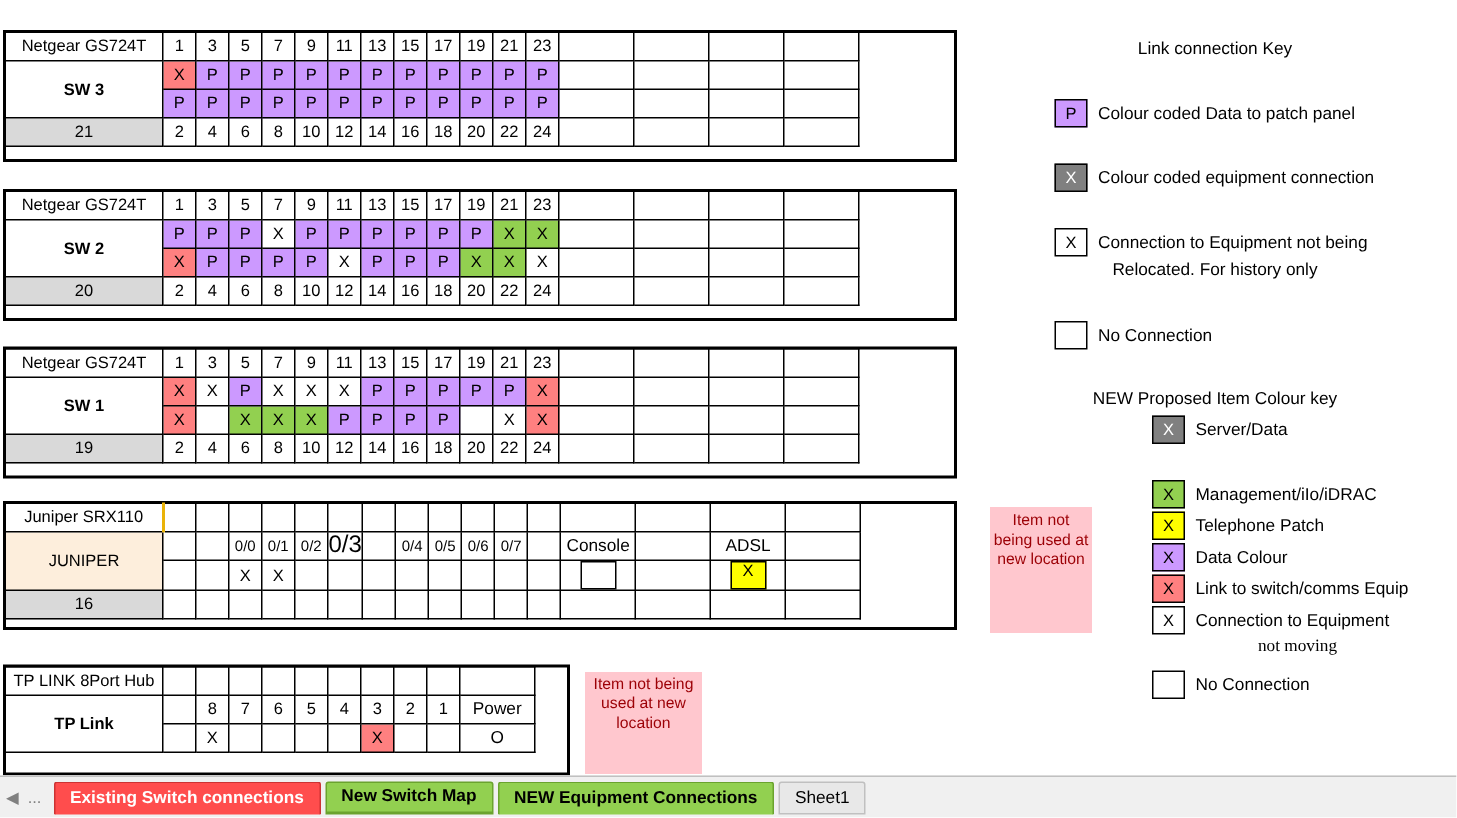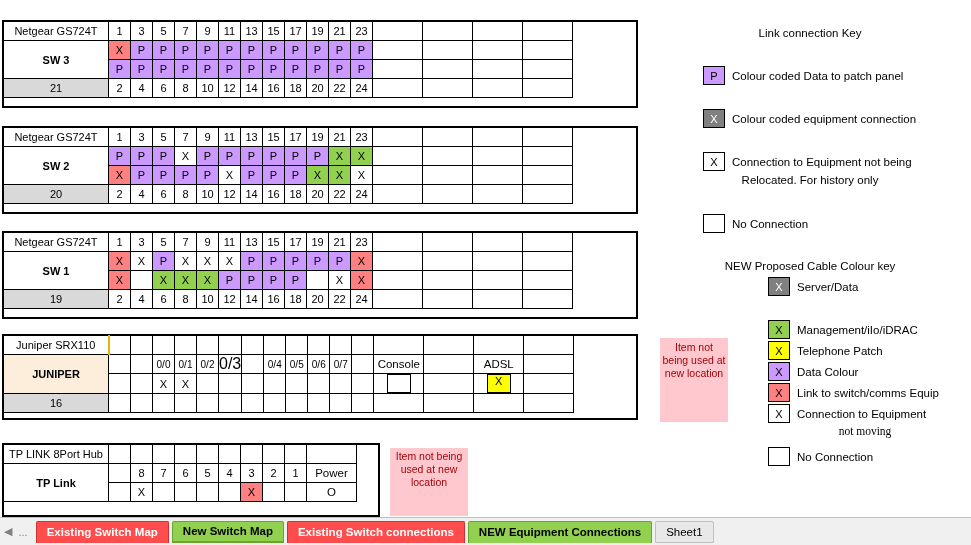--- a/index.html
+++ b/index.html
@@ -46,21 +46,21 @@
     padding-left: 3px;
     font-size: 11.5px;
   }
   td.swname {
     color: #c04a6e;
     font-weight: bold;
     font-size: 13px;
   }
   td.junname {
     color: #c07a2a;
-    font-weight: bold;
+    font-weight: normal;
     font-size: 12.5px;
     background: #fdeedc;
     margin-top: 13px;
   }
   td.tpname {
     color: #c04a6e;
     font-weight: bold;
     font-size: 13px;
   }
   td.grey { background: #d9d9d9; }
@@ -571,21 +571,21 @@
     <div class="keyrow" style="left:703px; top:152px;">
       <div class="swatch white">X</div>
       <span>Connection to Equipment not being</span>
     </div>
     <div class="centered-text" style="left:660px; top:174px; width:300px;">Relocated. For history only</div>
     <div class="keyrow" style="left:703px; top:214px;">
       <div class="swatch white"></div>
       <span>No Connection</span>
     </div>
 
-    <div class="centered-text" style="left:660px; top:260px; width:300px;">NEW Proposed Cable Colour key</div>
+    <div class="centered-text" style="left:660px; top:260px; width:300px;">NEW Proposed Item Colour key</div>
 
     <div class="keyrow" style="left:768px; top:277px;">
       <div class="swatch grey">X</div>
       <span>Server/Data</span>
     </div>
     <div class="keyrow" style="left:768px; top:320px;">
       <div class="swatch green">X</div>
       <span>Management/iIo/iDRAC</span>
     </div>
     <div class="keyrow" style="left:768px; top:341px;">
@@ -610,19 +610,18 @@
       <span>No Connection</span>
     </div>
 
   </div>
 
   <div class="tabbar">
     <div class="navbtns">
       <span>◀</span>
       <span>...</span>
     </div>
-    <div class="tab" style="background:#ff4d4d; border-color:#cc3333;">Existing Switch Map</div>
+    <div class="tab" style="background:#ff4d4d; border-color:#cc3333;">Existing Switch connections</div>
     <div class="tab active" style="background:#92d050; border-color:#6aa32e;">New Switch Map</div>
-    <div class="tab" style="background:#ff4d4d; border-color:#cc3333;">Existing Switch connections</div>
     <div class="tab" style="background:#92d050; border-color:#6aa32e; color:#000;">NEW Equipment Connections</div>
     <div class="tab plain">Sheet1</div>
   </div>
 </div>
 
 </body></html>

